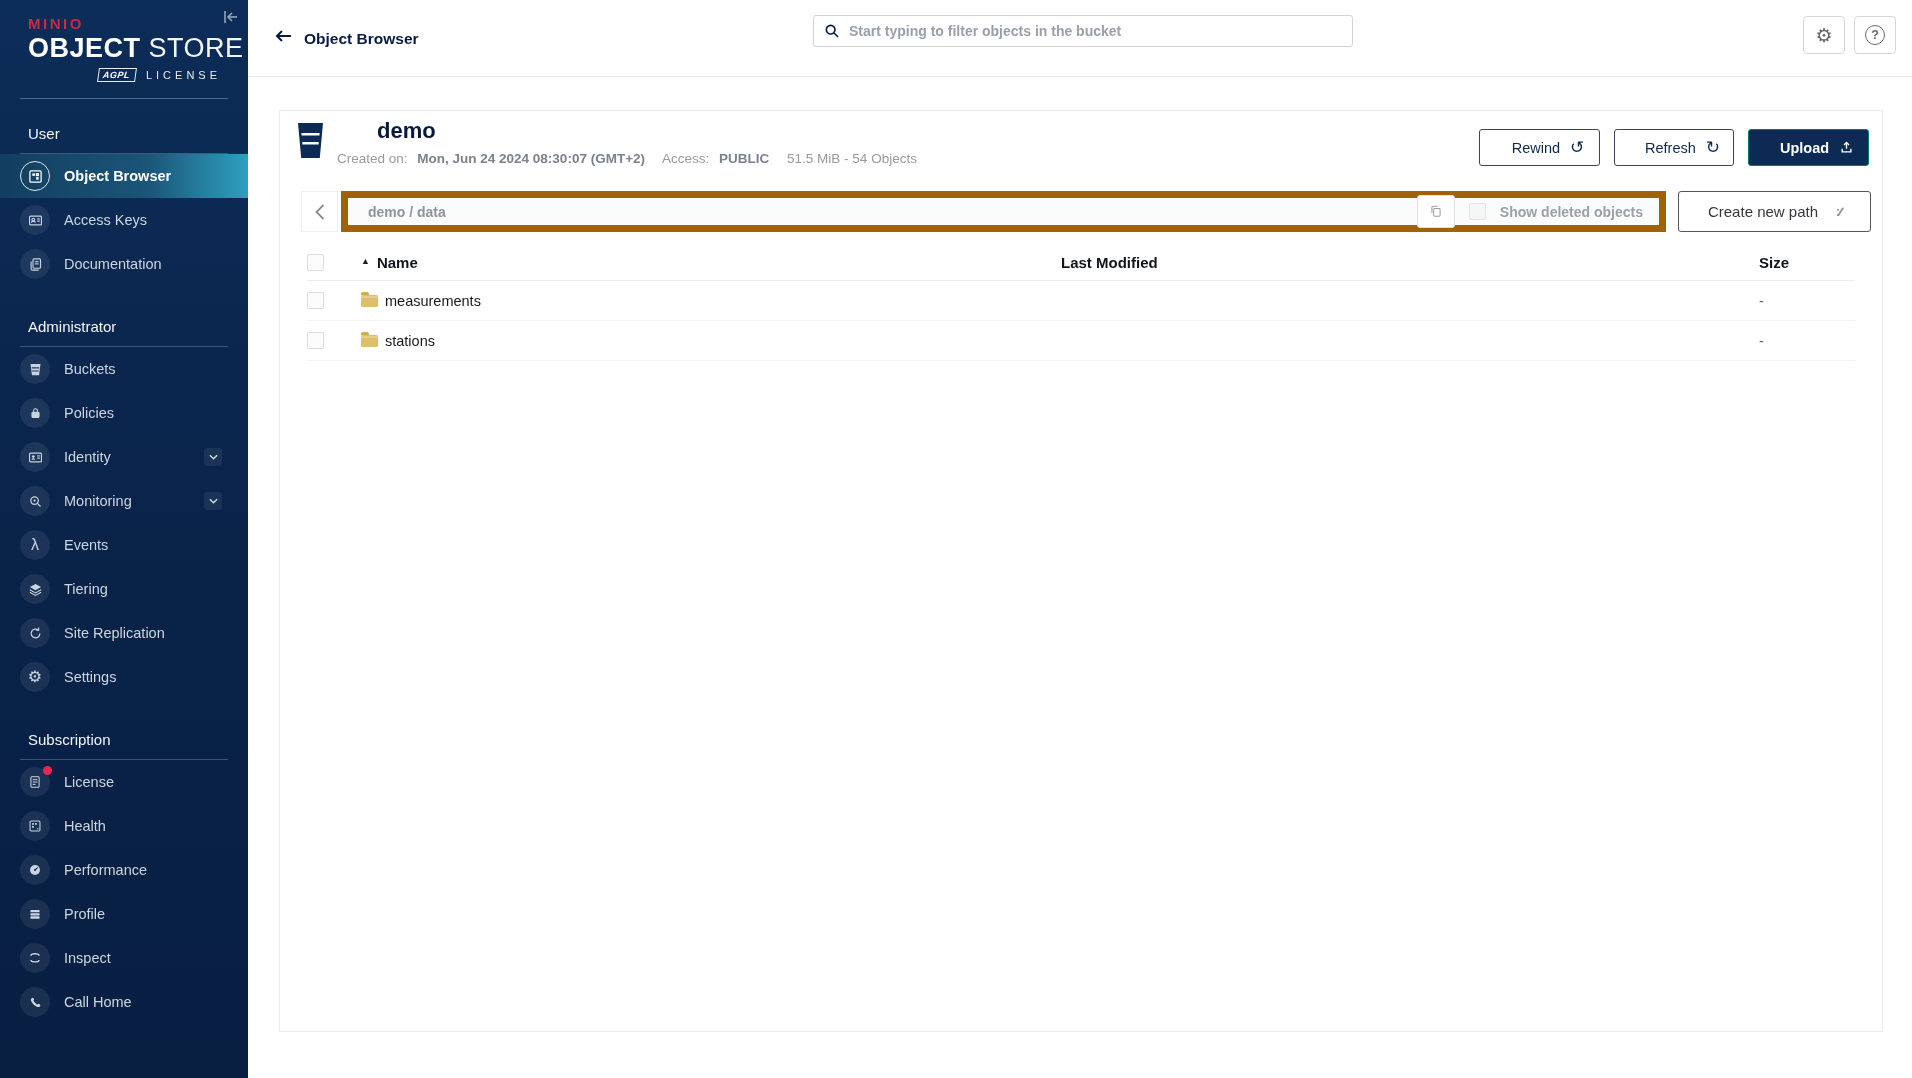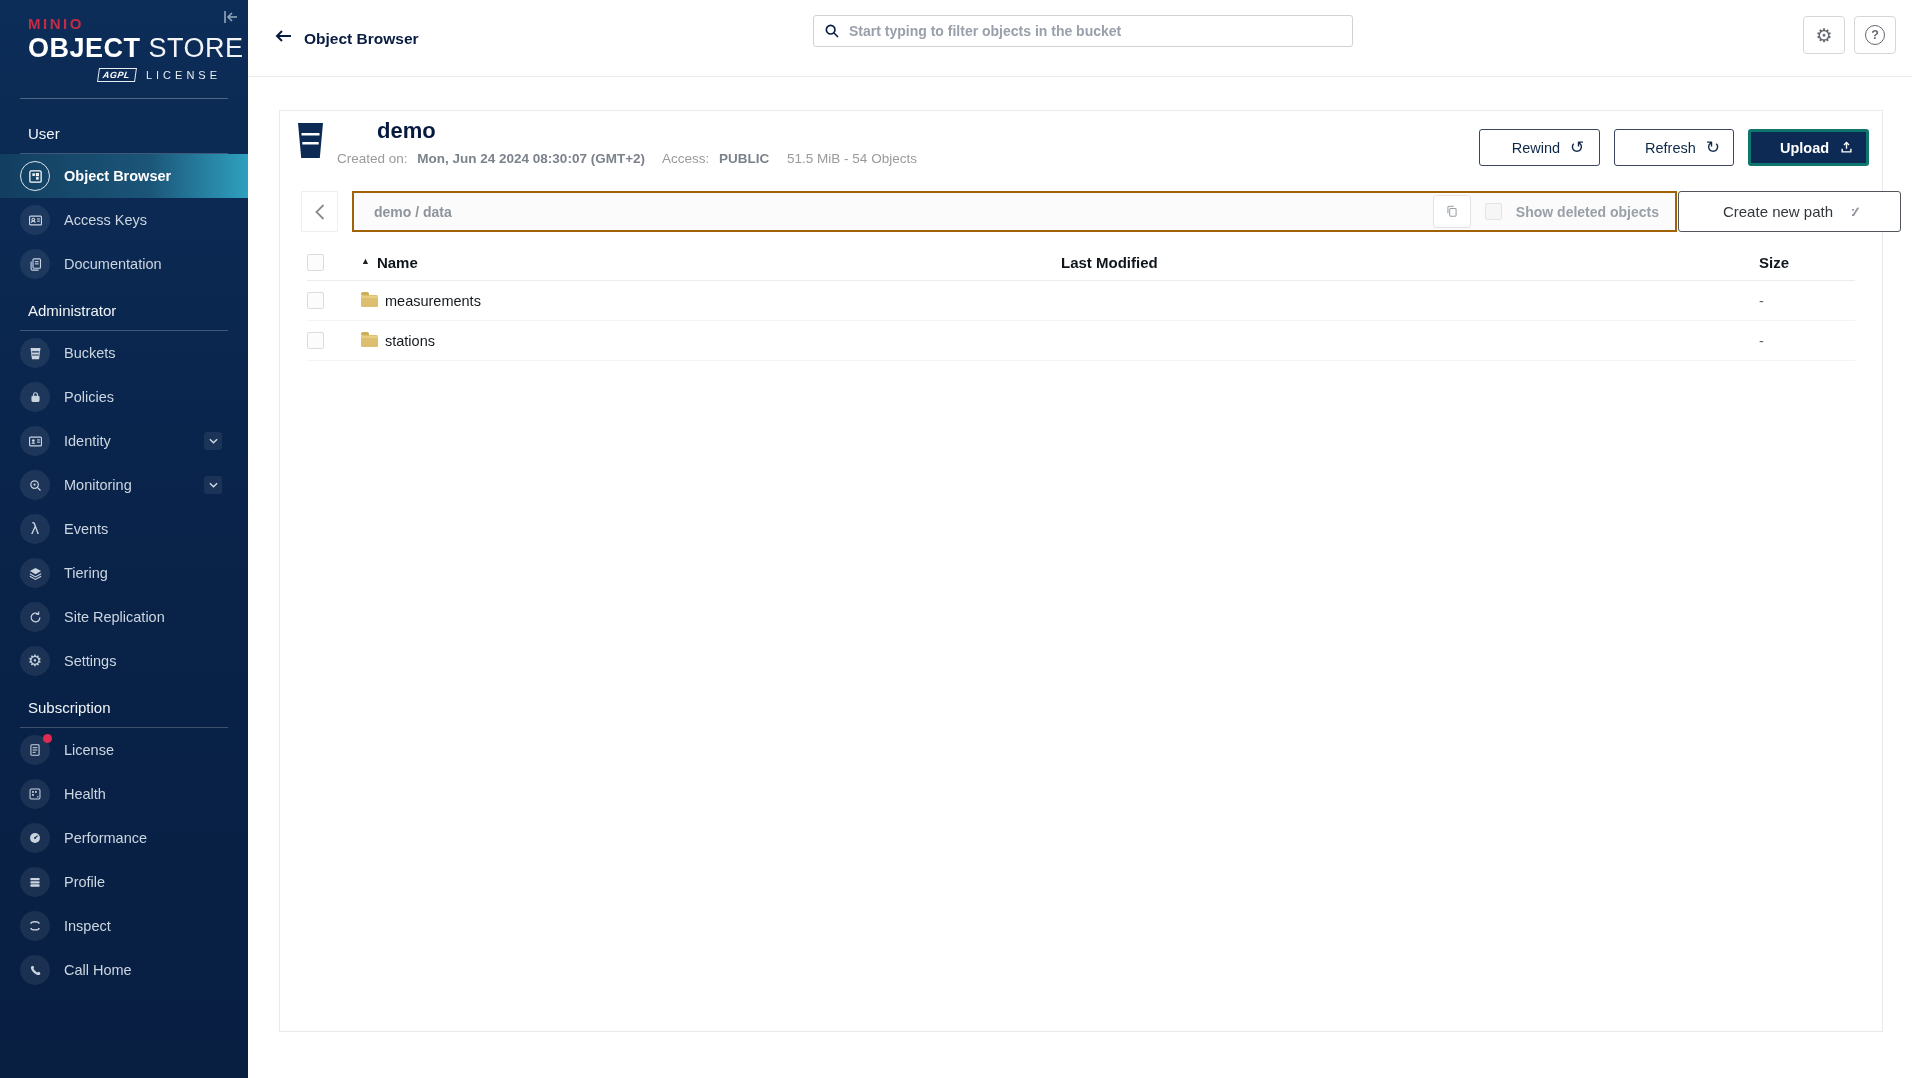--- a/index.html
+++ b/index.html
@@ -23,21 +23,21 @@
   .brand-name{ color:#C42B45; font-size:15px; font-weight:bold; letter-spacing:2.5px; }
   .product{ color:#fff; font-size:27px; letter-spacing:0.5px; margin-top:1px; white-space:nowrap; }
   .product .b{ font-weight:bold; }
   .product .l{ font-weight:100; opacity:.95; }
   .badge-row{ display:flex; justify-content:flex-end; align-items:center; gap:10px; margin-top:4px; padding-right:7px;}
   .agpl{ border:1.5px solid #e8edf2; color:#fff; font-style:italic; font-weight:bold;
     font-size:9px; padding:1px 5px 1px 4px; transform:skewX(-8deg); letter-spacing:.5px; position:relative;}
   .license-txt{ color:#e8edf2; font-size:11px; letter-spacing:4px; font-weight:400;}
   .logo-divider{ height:1px; background:rgba(255,255,255,.28); margin:16px 20px 0 20px; }
   .section-label{ font-size:15px; color:#f2f5f8; margin:26px 20px 11px 28px; font-weight:400;}
-  .section-label.gap{ margin-top:16px; }
+  .section-label.gap{ margin-top:32px; }
   .section-divider{ height:1px; background:rgba(255,255,255,.22); margin:0 20px; }
   .side-item{ height:44px; display:flex; align-items:center; padding-left:20px; cursor:pointer; }
   .side-item.active{
     background:linear-gradient(90deg,#123E60 0%, #1B5578 55%, #1E central 0%, #2FA0BF 100%);
     background:linear-gradient(90deg,#123E60 0%, #1B5578 60%, #2FA0BF 100%);
   }
   .icon-circle{ width:30px; height:30px; border-radius:50%; background:rgba(255,255,255,.08);
     display:flex; align-items:center; justify-content:center; color:#c9d4df; flex:none; position:relative;}
   .side-item.active .icon-circle{ background:transparent; border:1px solid #dde5ec; color:#fff; }
   .side-item .lbl{ margin-left:14px; font-size:14.5px; color:#ccd6e0; }
@@ -70,35 +70,35 @@
   .bucket-meta{ position:absolute; left:57px; top:40px; font-size:13.5px; color:#9a9a9a; white-space:nowrap;}
   .bucket-meta .val{ font-weight:bold; color:#7b828c; }
   .bucket-meta .sp{ display:inline-block; width:14px; }
   .bucket-meta .sp2{ display:inline-block; width:6px; }
   .hd-btn{ position:absolute; top:18px; height:37px; border:1px solid #3a4660; border-radius:3px;
     background:#fff; color:#0d2849; font-size:14.5px; display:flex; align-items:center; justify-content:center;
     gap:10px; cursor:pointer; font-family:"Liberation Sans",sans-serif;padding-left:17px;}
   .hd-btn .ic{ font-size:17px; line-height:1; }
   .hd-btn.rewind{ left:1199px; width:121px; }
   .hd-btn.refresh{ left:1334px; width:120px; }
-  .hd-btn.upload{ left:1468px; width:121px; background:#0C2A53; border:3px solid #0f766e; color:#fff; font-weight:bold;}
+  .hd-btn.upload{ left:1468px; width:121px; background:#0C2A53; border:1px solid #0f766e; color:#fff; font-weight:bold;}
   
   .nav-row{ position:absolute; left:0; top:80px; width:100%; height:41px; }
   .chev-left-btn{ position:absolute; left:21px; top:0; width:37px; height:41px; background:#fff;
     border:1px solid #efefef; display:flex; align-items:center; justify-content:center; color:#8b8b8b; cursor:pointer;}
-  .crumb-strip{ position:absolute; left:72px; top:0; width:1325px; height:41px; background:#fbfbfb;
-    border:2px solid #a16207; display:flex; align-items:center; }
+  .crumb-strip{ position:absolute; left:61px; top:0; width:1325px; height:41px; background:#fbfbfb;
+    border:7px solid #a16207; display:flex; align-items:center; }
   .crumb-txt{ margin-left:20px; font-size:14px; font-weight:bold; color:#8e949d; }
   .strip-right{ margin-left:auto; display:flex; align-items:center; gap:14px; padding-right:16px; }
   .copy-btn{ width:38px; height:33px; background:#fff; border:1px solid #e2e2e2; border-radius:3px;
     display:flex; align-items:center; justify-content:center; color:#9aa0a8; cursor:pointer;}
   .cb{ width:17px; height:17px; border:1px solid #dcdcdc; border-radius:2px; background:#fcfcfc; cursor:pointer; flex:none;}
   .cb.dim{ background:#f6f6f6; border-color:#e4e4e4; }
   .show-del-lbl{ font-size:14px; font-weight:bold; color:#9aa0a8; }
-  .create-path-btn{ position:absolute; left:1398px; top:0; width:223px; height:41px; background:#fff;
+  .create-path-btn{ position:absolute; left:1398px; top:0; width:193px; height:41px; background:#fff;
     border:1.5px solid #51565c; border-radius:3px; display:flex; align-items:center; justify-content:center;
     gap:18px; font-size:15px; color:#33373c; cursor:pointer; font-family:"Liberation Sans",sans-serif;}
   .path-ic{ font-size:12px; color:#8d939b; letter-spacing:-1px; font-weight:bold;}
   
   .tbl{ position:absolute; left:27px; right:27px; top:133px; }
   .trow{ display:grid; grid-template-columns:54px 700px 698px 1fr; align-items:center; }
   .thead{ height:37px; border-bottom:1px solid #ececec; font-weight:bold; font-size:15px; color:#10151c; }
   .tname-h{ display:flex; align-items:center; gap:7px; }
   .sort-tri{ font-size:9px; color:#1a1f26; transform:translateY(-1px); }
   .tdata{ height:40px; border-bottom:1px solid #f4f4f4; font-size:14.5px; color:#15191d; cursor:pointer;}

